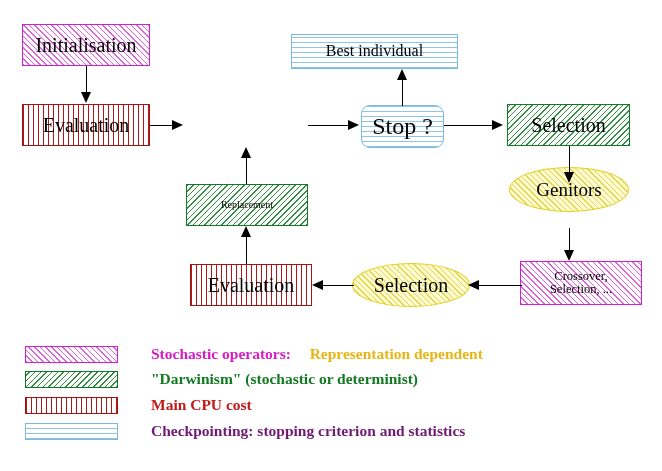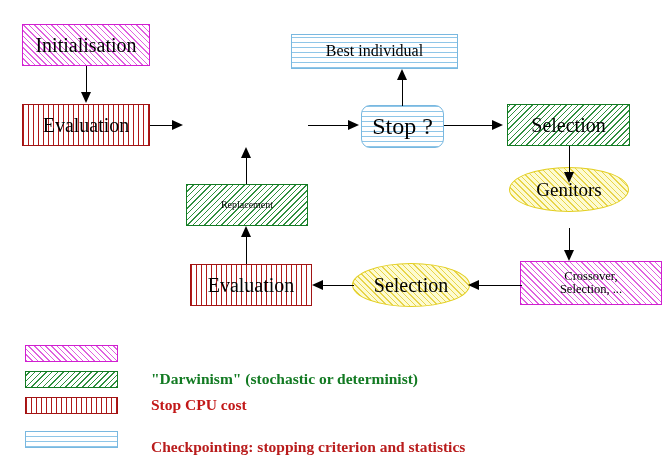--- a/index.html
+++ b/index.html
@@ -62,21 +62,21 @@
   .arrow-up   {border-left:5px solid transparent;border-right:5px solid transparent;border-bottom:11px solid #000;}
 
   
   .legend-row{position:absolute;display:flex;align-items:center;}
   .swatch{width:93px;height:17px;box-sizing:border-box;flex:none;}
   .legend-text{margin-left:33px;white-space:nowrap;font-size:15.5px;font-weight:bold;}
   .lg-magenta{color:#d81bc4;}
   .lg-gold{color:#e8b614;}
   .lg-green{color:#127a22;}
   .lg-red{color:#c21818;}
-  .lg-blue{color:#b91c1c;margin-top:16px;}
+  .lg-blue{color:#701a75;}
 </style>
 </head>
 <body>
 
 <div id="canvas">
 
   <div class="node fill-magenta" style="left:22px;top:24px;width:128px;height:42px;font-size:20px;">Initialisation</div>
 
   <div class="node fill-red" style="left:22px;top:104px;width:128px;height:42px;font-size:20px;">Evaluation</div>
 
@@ -89,21 +89,21 @@
 
   <div class="node fill-green" style="left:186px;top:184px;width:122px;height:42px;font-size:10px;">Replacement</div>
 
 
   <div class="node fill-yellow ellipse" style="left:509px;top:167px;width:120px;height:45px;font-size:19px;">Genitors</div>
 
   <div class="node fill-red" style="left:190px;top:264px;width:122px;height:42px;font-size:20px;">Evaluation</div>
 
   <div class="node fill-yellow ellipse" style="left:352px;top:263px;width:118px;height:44px;font-size:20px;">Selection</div>
 
-  <div class="node fill-magenta" style="left:520px;top:261px;width:142px;height:44px;font-size:12.5px;flex-direction:column;">
+  <div class="node fill-magenta" style="left:520px;top:261px;width:122px;height:44px;font-size:12.5px;flex-direction:column;">
     <span>Crossover,</span>
     <span>Selection, ...</span>
   </div>
 
   <div class="edge v-line" style="left:86px;top:66px;height:28px;"></div>
   <div class="arrow arrow-down" style="left:81px;top:92px;"></div>
 
   <div class="edge h-line" style="left:150px;top:125px;width:26px;"></div>
   <div class="arrow arrow-right" style="left:172px;top:120px;"></div>
 
@@ -129,30 +129,35 @@
   <div class="arrow arrow-left" style="left:312px;top:280px;"></div>
 
   <div class="edge v-line" style="left:246px;top:234px;height:30px;"></div>
   <div class="arrow arrow-up" style="left:241px;top:226px;"></div>
 
   <div class="edge v-line" style="left:246px;top:156px;height:28px;"></div>
   <div class="arrow arrow-up" style="left:241px;top:147px;"></div>
 
   <div class="legend-row" style="left:25px;top:345px;">
     <div class="swatch fill-magenta"></div>
+    <div class="legend-text">
+      <span class="lg-magenta">Stochastic operators:</span>
+      <span style="display:inline-block;width:11px;"></span>
+      <span class="lg-gold">Representation dependent</span>
+    </div>
   </div>
 
   <div class="legend-row" style="left:25px;top:370px;">
     <div class="swatch fill-green"></div>
     <div class="legend-text lg-green">"Darwinism" (stochastic or determinist)</div>
   </div>
 
   <div class="legend-row" style="left:25px;top:396px;">
     <div class="swatch fill-red"></div>
-    <div class="legend-text lg-red">Stop CPU cost</div>
+    <div class="legend-text lg-red">Main CPU cost</div>
   </div>
 
   <div class="legend-row" style="left:25px;top:422px;">
     <div class="swatch fill-blue"></div>
     <div class="legend-text lg-blue">Checkpointing: stopping criterion and statistics</div>
   </div>
 
 </div>
 
 </body></html>

